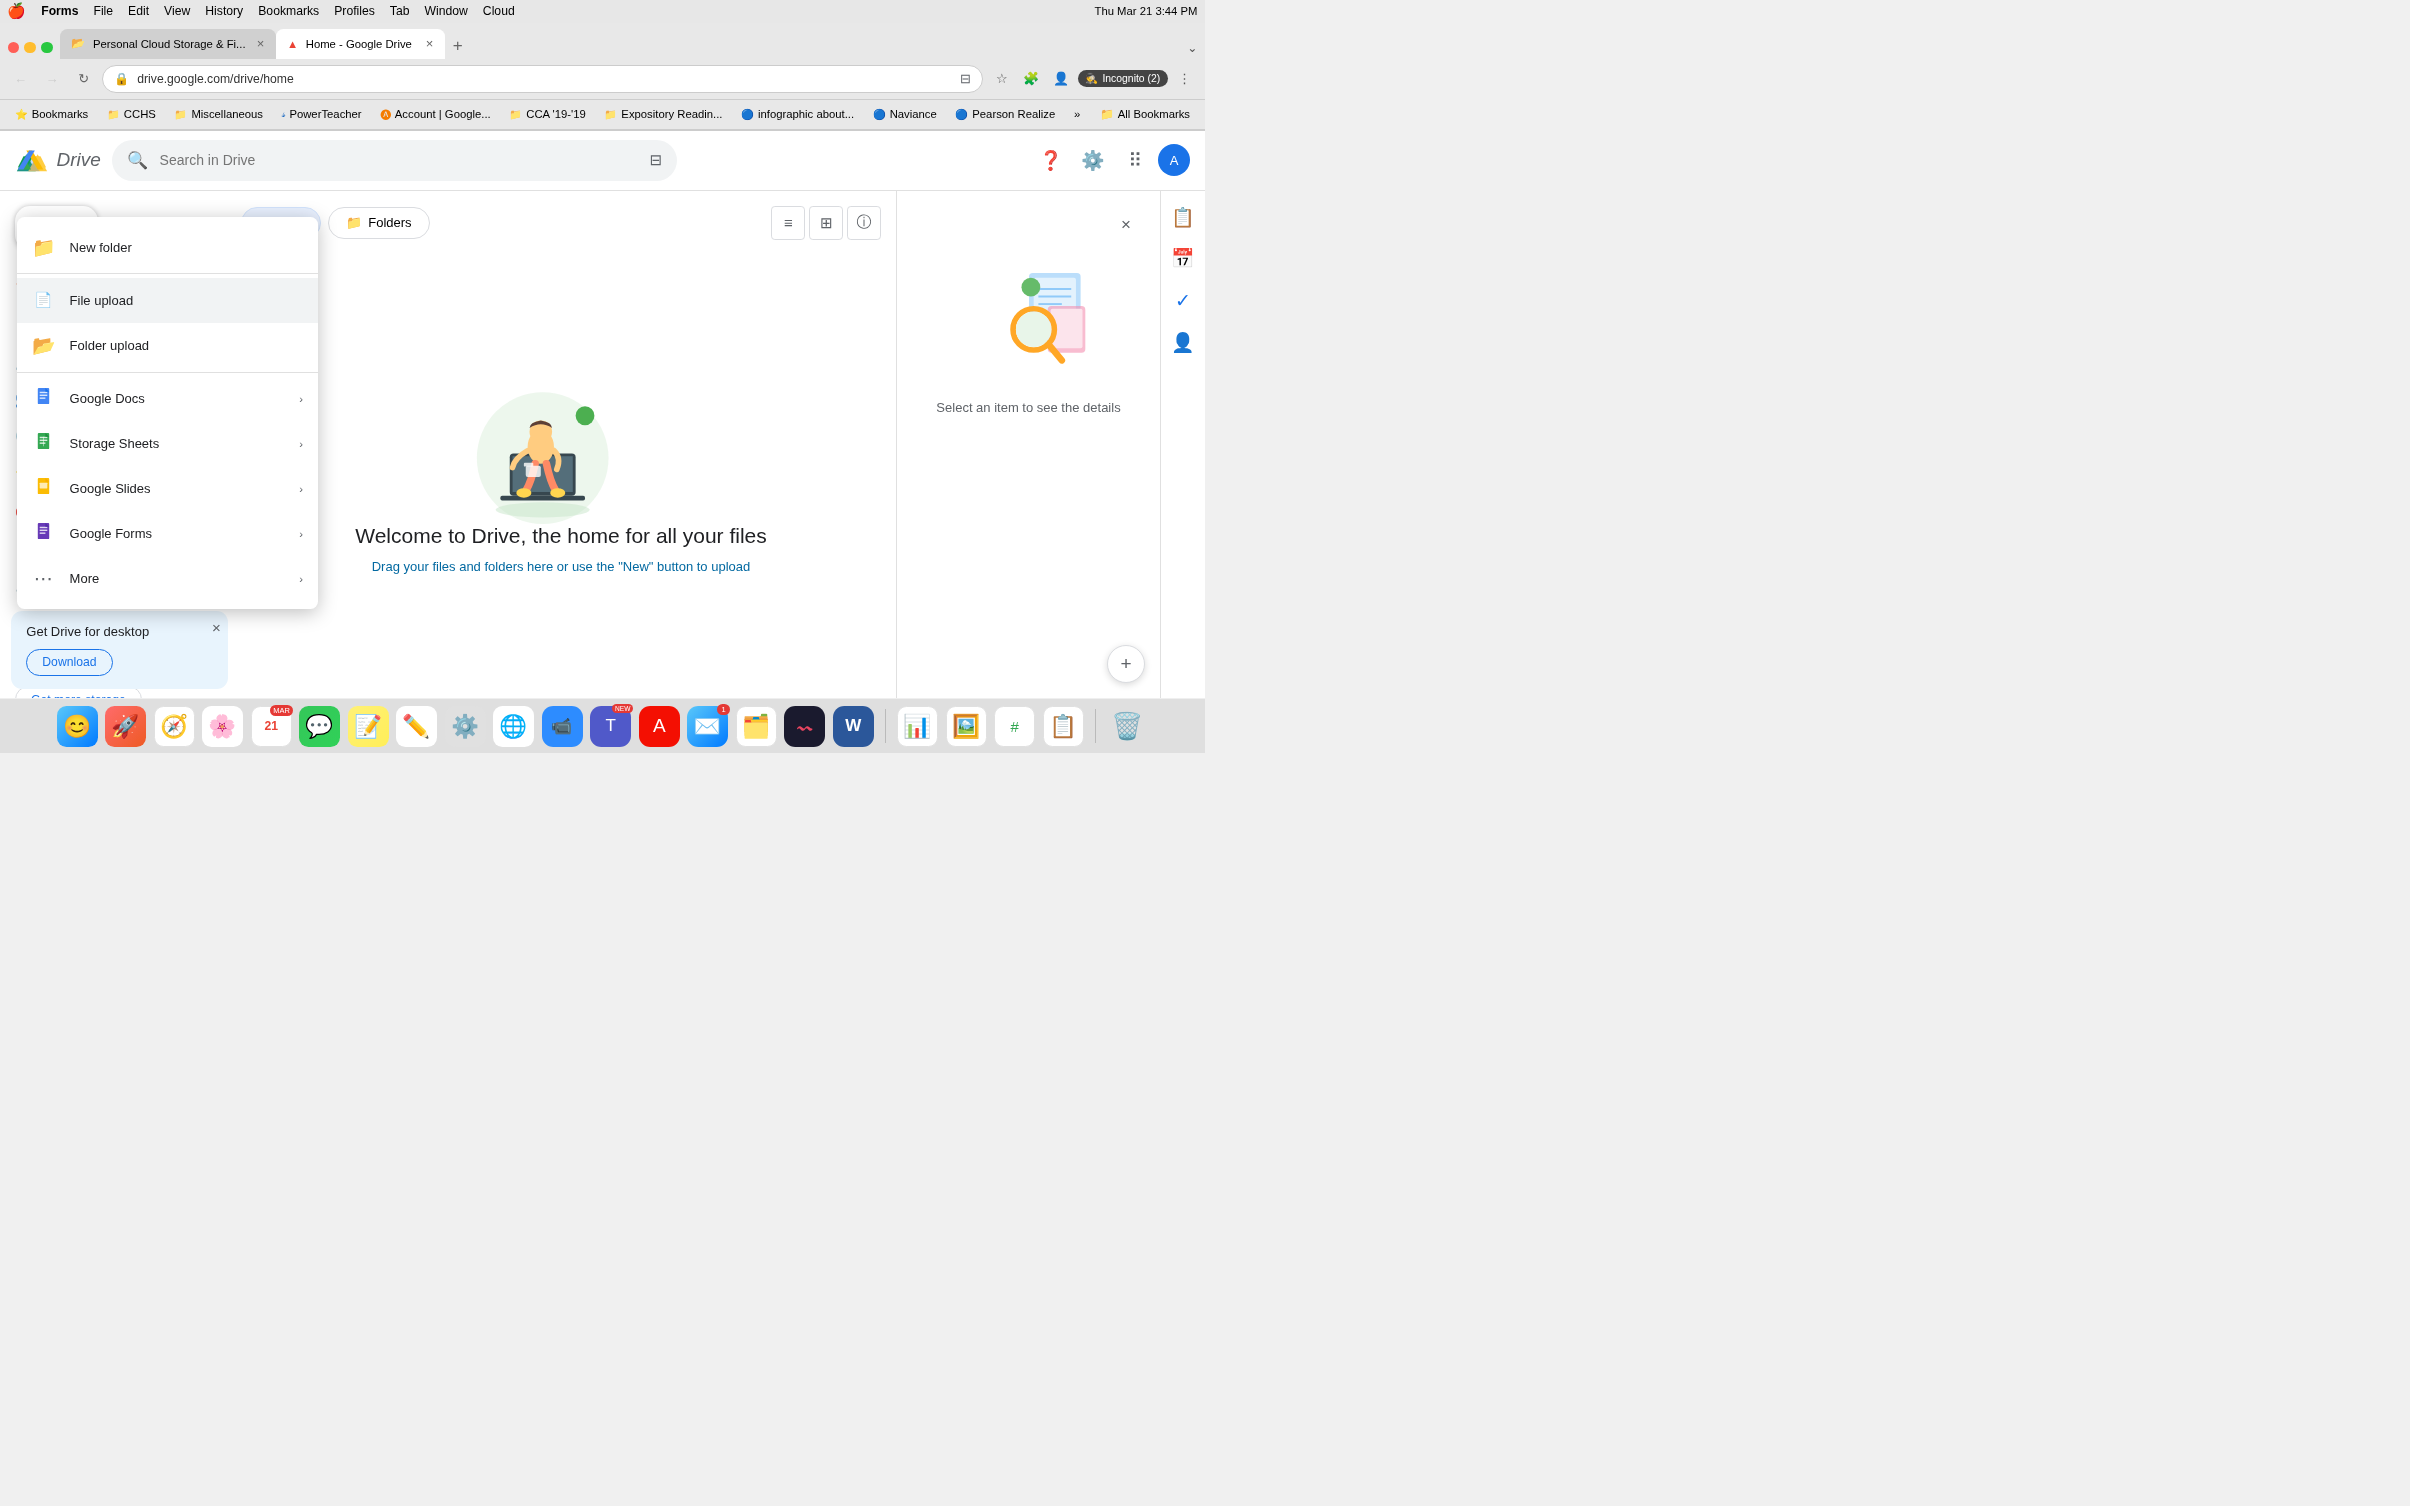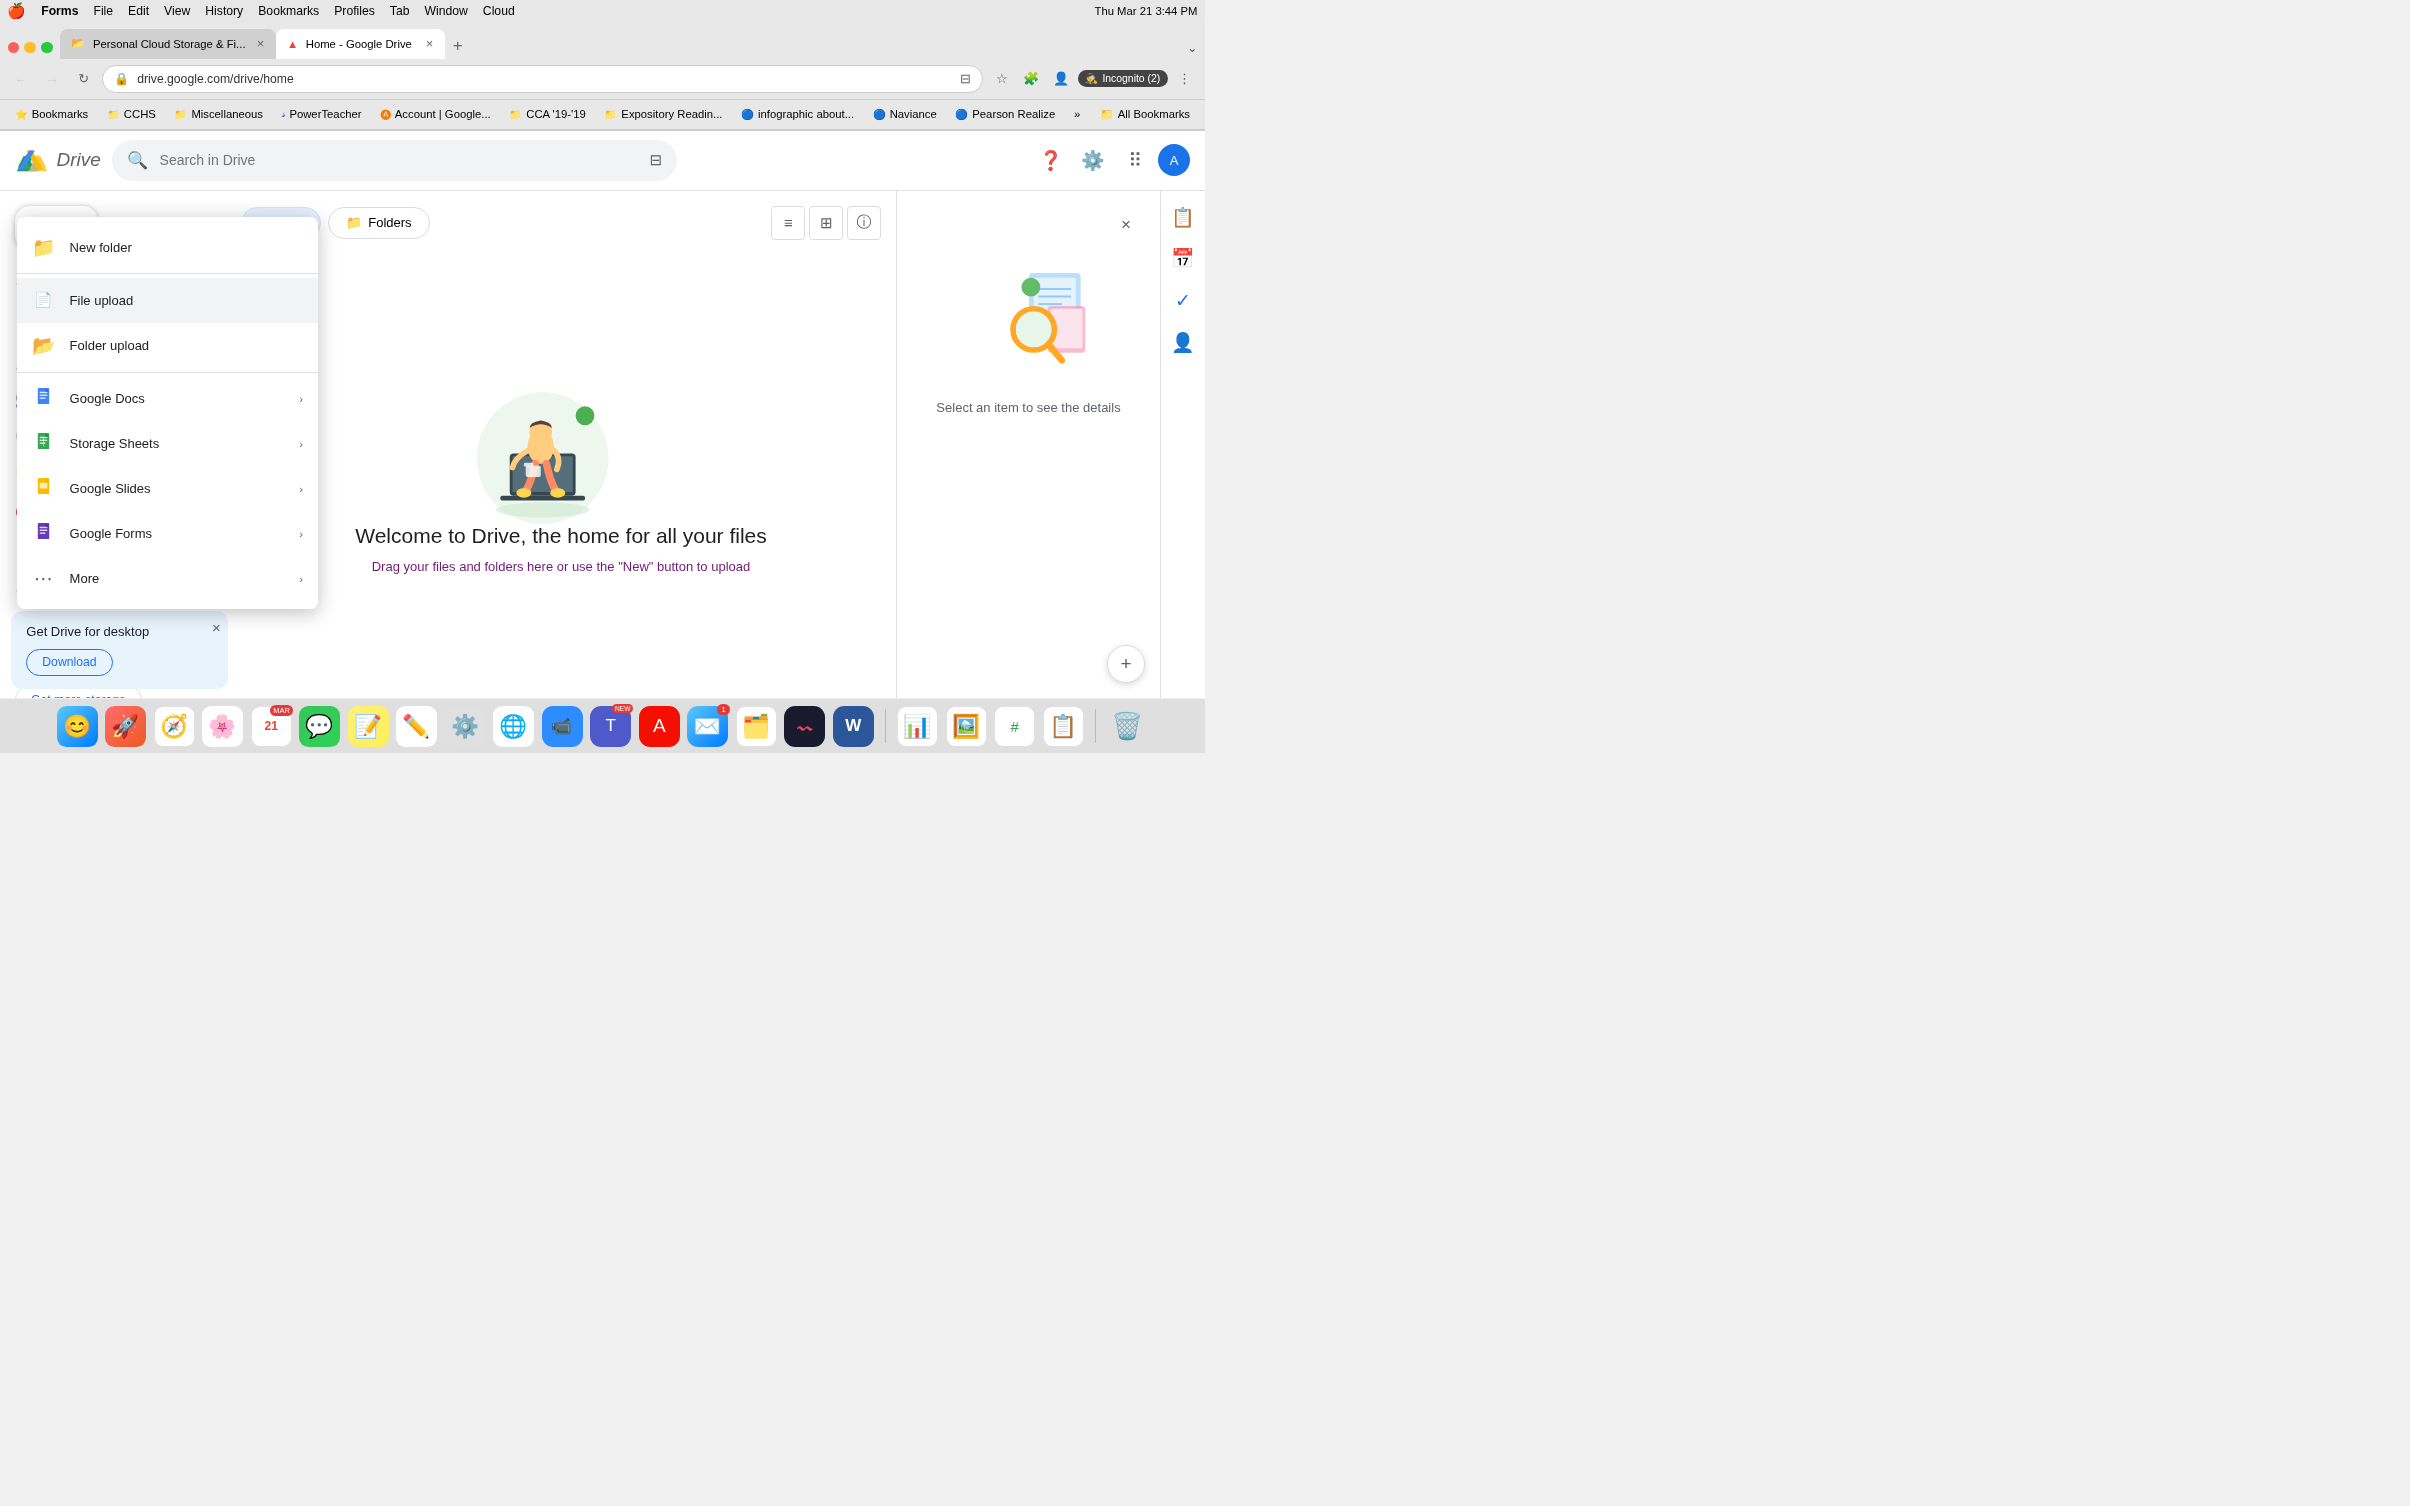--- a/index.html
+++ b/index.html
@@ -293,21 +293,21 @@
       color: #202124;
     }
     .welcome-title {
       font-size: 21px;
       font-weight: 400;
       margin-bottom: 11.3px;
       color: #202124;
     }
     .welcome-subtitle {
       font-size: 13px;
-      color: #701a75;
+      color: #0369a1;
     }
 
     
     .details-panel {
       width: 264px;
       border-left: 0.9px solid #e0e0e0;
       background: #fff;
       display: flex;
       flex-direction: column;
       align-items: center;

